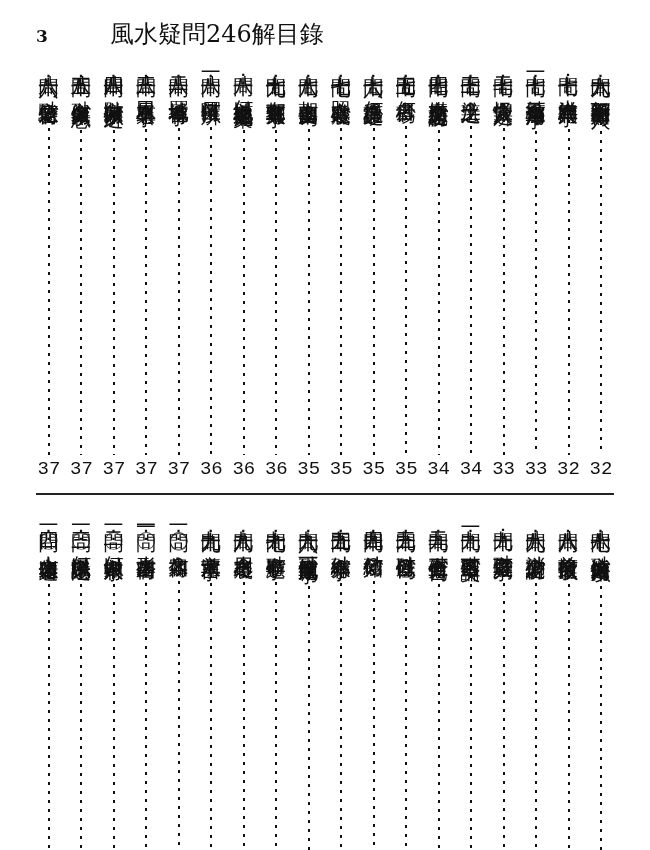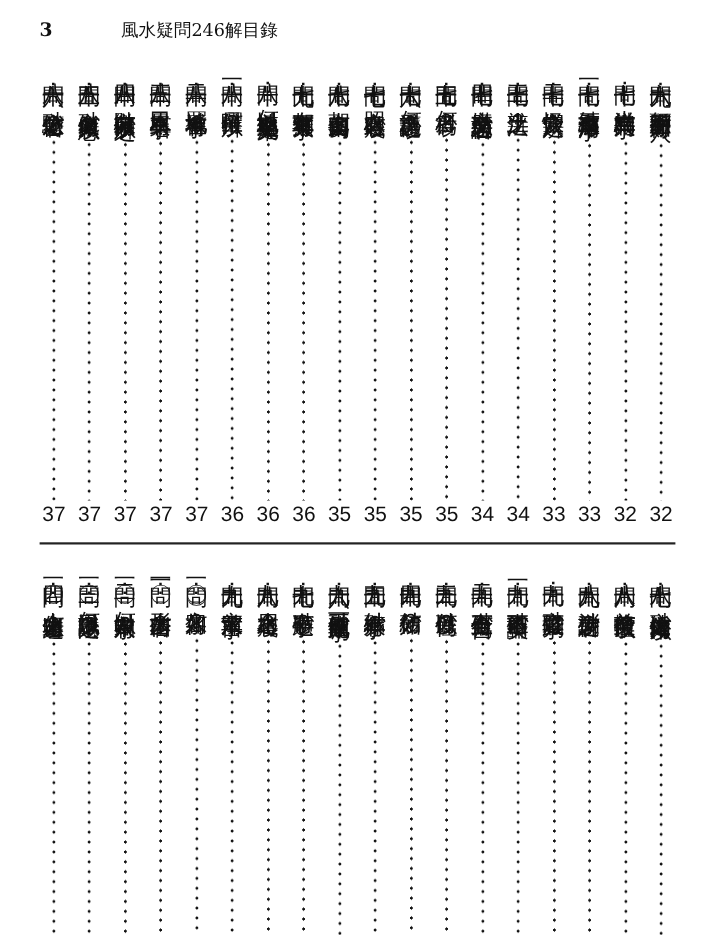--- a/index.html
+++ b/index.html
@@ -7,21 +7,21 @@
     width: 650px; height: 850px; overflow: hidden;
     background: #ffffff; color: #111;
     font-family: "DejaVu Serif", "Liberation Serif", serif;
     position: relative;
   }
   .header {
     position: absolute; top: 18px; left: 36px;
     display: flex; align-items: baseline;
   }
   .page-num { font-size: 17px; font-weight: bold; width: 74px; }
-  .book-title { font-size: 16px; letter-spacing: 0px; }
+  .book-title { font-size: 24px; letter-spacing: 0px; }
   .section {
     position: absolute; left: 36px; width: 578px;
     display: flex; flex-direction: row-reverse; justify-content: space-between;
   }
   .section.upper { top: 60px; }
   .section.lower { top: 515px; }
   .entry {
     width: 26px; display: flex; flex-direction: column; align-items: center;
   }
   .entry-text {
@@ -32,21 +32,21 @@
   }
   .upper .entry { height: 420px; }
   .lower .entry { height: 335px; }
   .leader {
     flex: 1; width: 4px; margin-top: 4px;
     background-image: radial-gradient(circle, #111 1.3px, transparent 1.5px);
     background-size: 4px 9px; background-repeat: repeat-y;
     background-position: center top;
   }
   .page-ref {
-    font-family: Liberation Sans, sans-serif;
+    font-family: Liberation Mono, monospace;
     font-size: 19px; margin-top: 3px; height: 22px; line-height: 22px;
   }
   .divider {
     position: absolute; top: 493px; left: 36px; width: 578px;
     height: 0; border-top: 2px solid #222;
   }
 </style>
 </head>
 <body>
 

